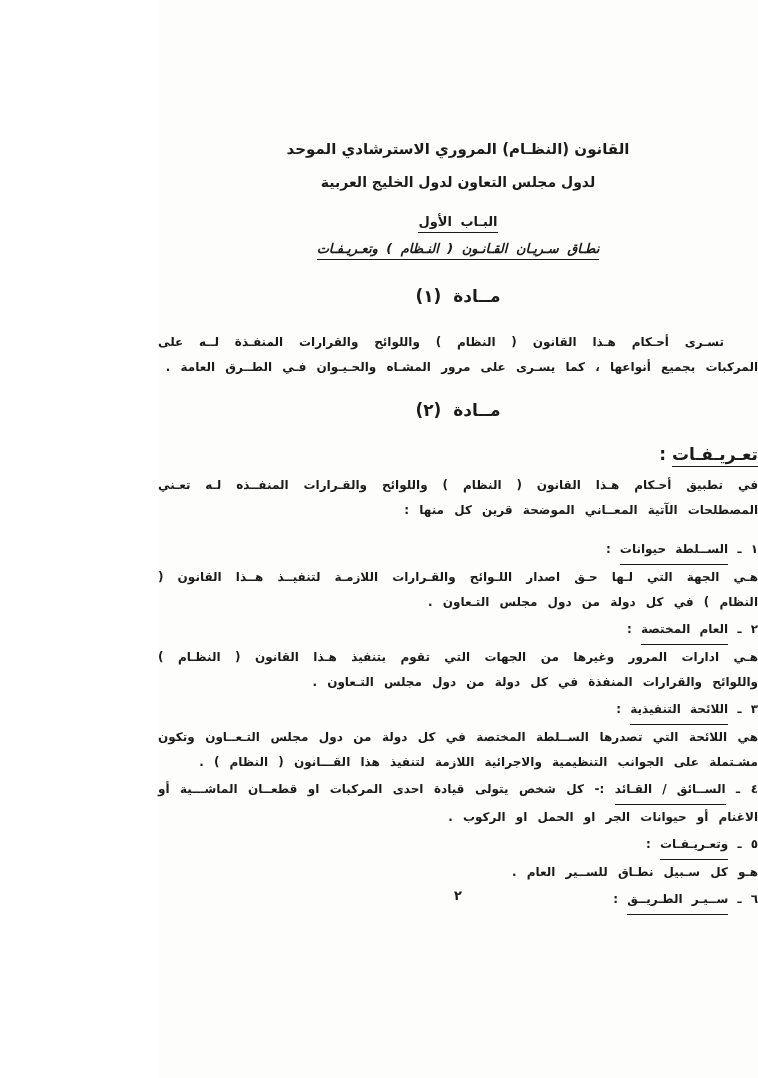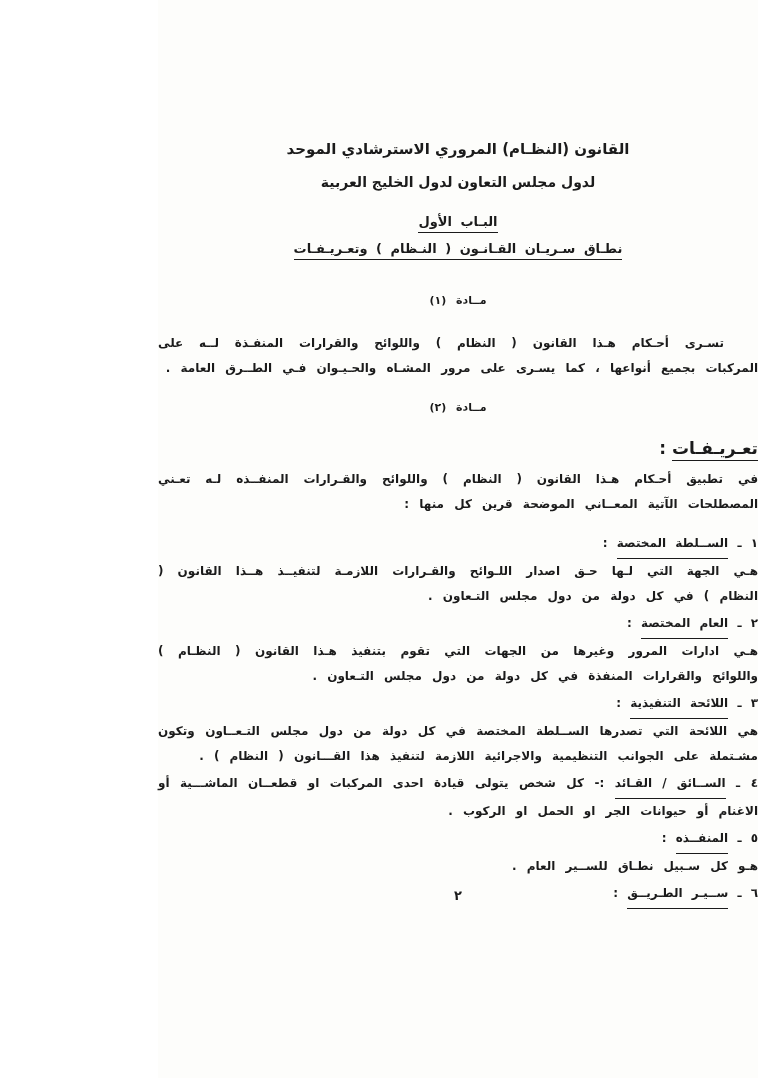--- a/index.html
+++ b/index.html
@@ -35,29 +35,29 @@
     font-size: 14px;
     letter-spacing: 0.5px;
     margin-bottom: 24px;
   }
   .chapter-heading, .chapter-scope {
     text-align: center;
     font-size: 13px;
     margin-bottom: 8px;
     word-spacing: 4px;
   }
-  .chapter-scope { margin-bottom: 34px; }
+  .chapter-scope { margin-bottom: 26px; font-style: italic; }
   .u {
     display: inline-block;
     border-bottom: 1.6px solid #1b1b1b;
     padding-bottom: 3px;
   }
   .article-heading {
     text-align: center;
-    font-size: 11px;
+    font-size: 17px;
     word-spacing: 6px;
     margin: 20px 0 24px 0;
   }
   .body-text {
     font-size: 12px;
     line-height: 25px;
     text-align: justify;
     word-spacing: 6px;
     letter-spacing: 0.3px;
     margin-bottom: 14px;
@@ -122,21 +122,21 @@
     <p class="body-text indent">تسـرى أحـكام هـذا القانون ( النظام ) واللوائح والقرارات المنفـذة لــه على المركبات بجميع أنواعها ، كما يسـرى على مرور المشـاه والحـيـوان فـي الطــرق العامة .</p>
 
     <div class="article-heading">مــادة (٢)</div>
 
     <div class="defs-label"><span class="def-term">تعـريـفـات</span><span> :</span></div>
     <p class="body-text">في تطبيق أحـكام هـذا القانون ( النظام ) واللوائح والقـرارات المنفــذه لـه تعـني المصطلحات الآتية المعــاني الموضحة قرين كل منها :</p>
 
     <div class="def-item">
       <div class="def-head">
         <span>١ ـ</span>
-        <span class="def-term">الســلطة المختصة</span><span> :</span>
+        <span class="def-term">الســلطة حيوانات</span><span> :</span>
       </div>
       <p class="def-body">هـي الجهة التي لـها حـق اصدار اللـوائح والقـرارات اللازمـة لتنفيــذ هــذا القانون ( النظام ) في كل دولة من دول مجلس التـعاون .</p>
     </div>
 
     <div class="def-item">
       <div class="def-head">
         <span>٢ ـ</span>
         <span class="def-term">العام المختصة</span><span> :</span>
       </div>
       <p class="def-body">هـي ادارات المرور وغيرها من الجهات التي تقوم بتنفيذ هـذا القانون ( النظـام ) واللوائح والقرارات المنفذة في كل دولة من دول مجلس التـعاون .</p>
@@ -154,21 +154,21 @@
       <p class="def-inline">
         <span>٤ ـ</span>
         <span class="def-term">الســائق / القـائد</span><span> :-</span>
         <span>كل شخص يتولى قيادة احدى المركبات او قطعــان الماشـــية أو الاغنام أو حيوانات الجر او الحمل او الركوب .</span>
       </p>
     </div>
 
     <div class="def-item">
       <div class="def-head">
         <span>٥ ـ</span>
-        <span class="def-term">المنفــذه</span><span> :</span>
+        <span class="def-term">وتعـريـفـات</span><span> :</span>
       </div>
       <p class="def-body">هـو كل سـبيل نطـاق للســير العام .</p>
     </div>
 
     <div class="def-item">
       <div class="def-head">
         <span>٦ ـ</span>
         <span class="def-term">ســيـر الطـريــق</span><span> :</span>
       </div>
     </div>

